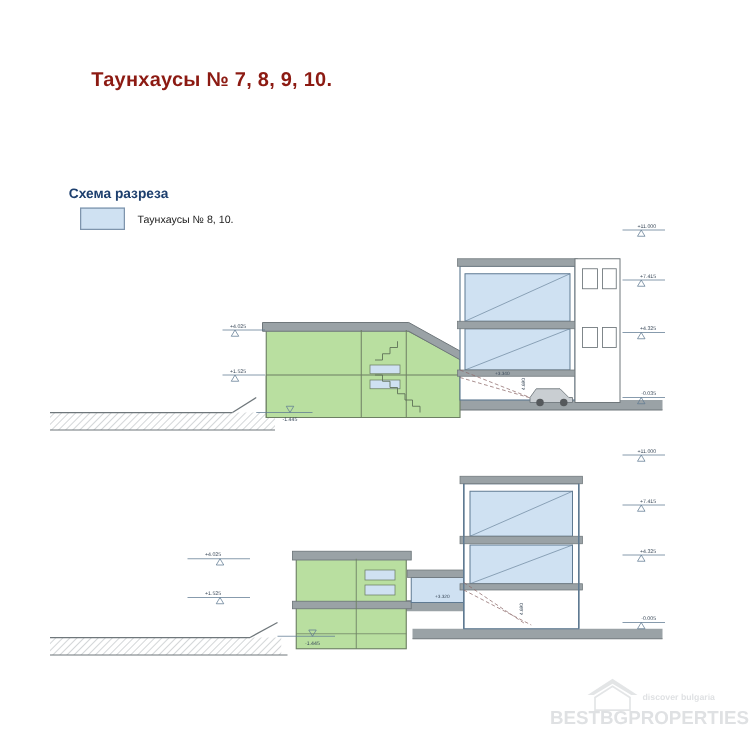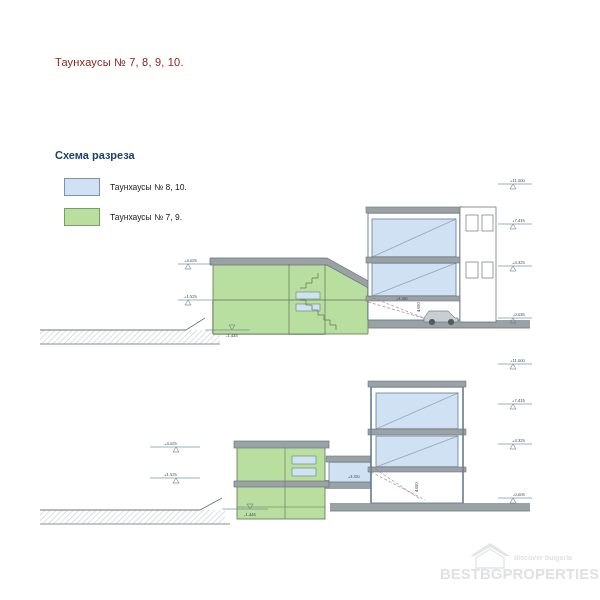--- a/index.html
+++ b/index.html
@@ -6,30 +6,30 @@
   body{
     width:600px;height:600px;
     background:#ffffff;
     font-family:"Liberation Sans", sans-serif;
     position:relative;
     overflow:hidden;
   }
   .page{position:absolute;left:0;top:0;width:600px;height:600px;}
 
   .title{
-    position:absolute;left:55px;top:56px;
-    font-size:11px;font-weight:normal;color:#8c1a12;
+    position:absolute;left:73px;top:56px;
+    font-size:16px;font-weight:bold;color:#8c1a12;
     letter-spacing:0.2px;
   }
   .subtitle{
     position:absolute;left:55px;top:149px;
     font-size:11px;font-weight:bold;color:#1d3f6e;
   }
 
-  .legend{position:absolute;left:64px;top:176px;}
+  .legend{position:absolute;left:64px;top:164px;}
   .legend-row{display:flex;align-items:center;height:22px;margin-bottom:8px;}
   .swatch{
     width:34px;height:16px;border:1px solid #8a96a6;margin-right:10px;
   }
   .sw-blue{background:#cfe1f2;border-color:#7e94ac;}
   .sw-green{background:#b9dfa0;border-color:#7d9b68;}
   .legend-label{font-size:8.5px;color:#1b1b1b;}
 
   
   svg.draw{position:absolute;left:0;top:0;width:600px;height:600px;}
@@ -44,24 +44,20 @@
 
 <div class="page">
 
   <div class="title">Таунхаусы № 7, 8, 9, 10.</div>
   <div class="subtitle">Схема разреза</div>
 
   <div class="legend">
     <div class="legend-row">
       <span class="swatch sw-blue"></span>
       <span class="legend-label">Таунхаусы № 8, 10.</span>
-    </div>
-    <div class="legend-row">
-      <span class="swatch sw-green"></span>
-      <span class="legend-label">Таунхаусы № 7, 9.</span>
     </div>
   </div>
 
   <svg class="draw" viewBox="0 0 600 600">
     <defs>
       <pattern id="hatch" width="5" height="5" patternUnits="userSpaceOnUse" patternTransform="rotate(45)">
         <line x1="0" y1="0" x2="0" y2="5" stroke="#8e979b" stroke-width="1"></line>
       </pattern>
       <pattern id="hatch2" width="4" height="4" patternUnits="userSpaceOnUse" patternTransform="rotate(45)">
         <line x1="0" y1="0" x2="0" y2="4" stroke="#a7aeb2" stroke-width="0.8"></line>

